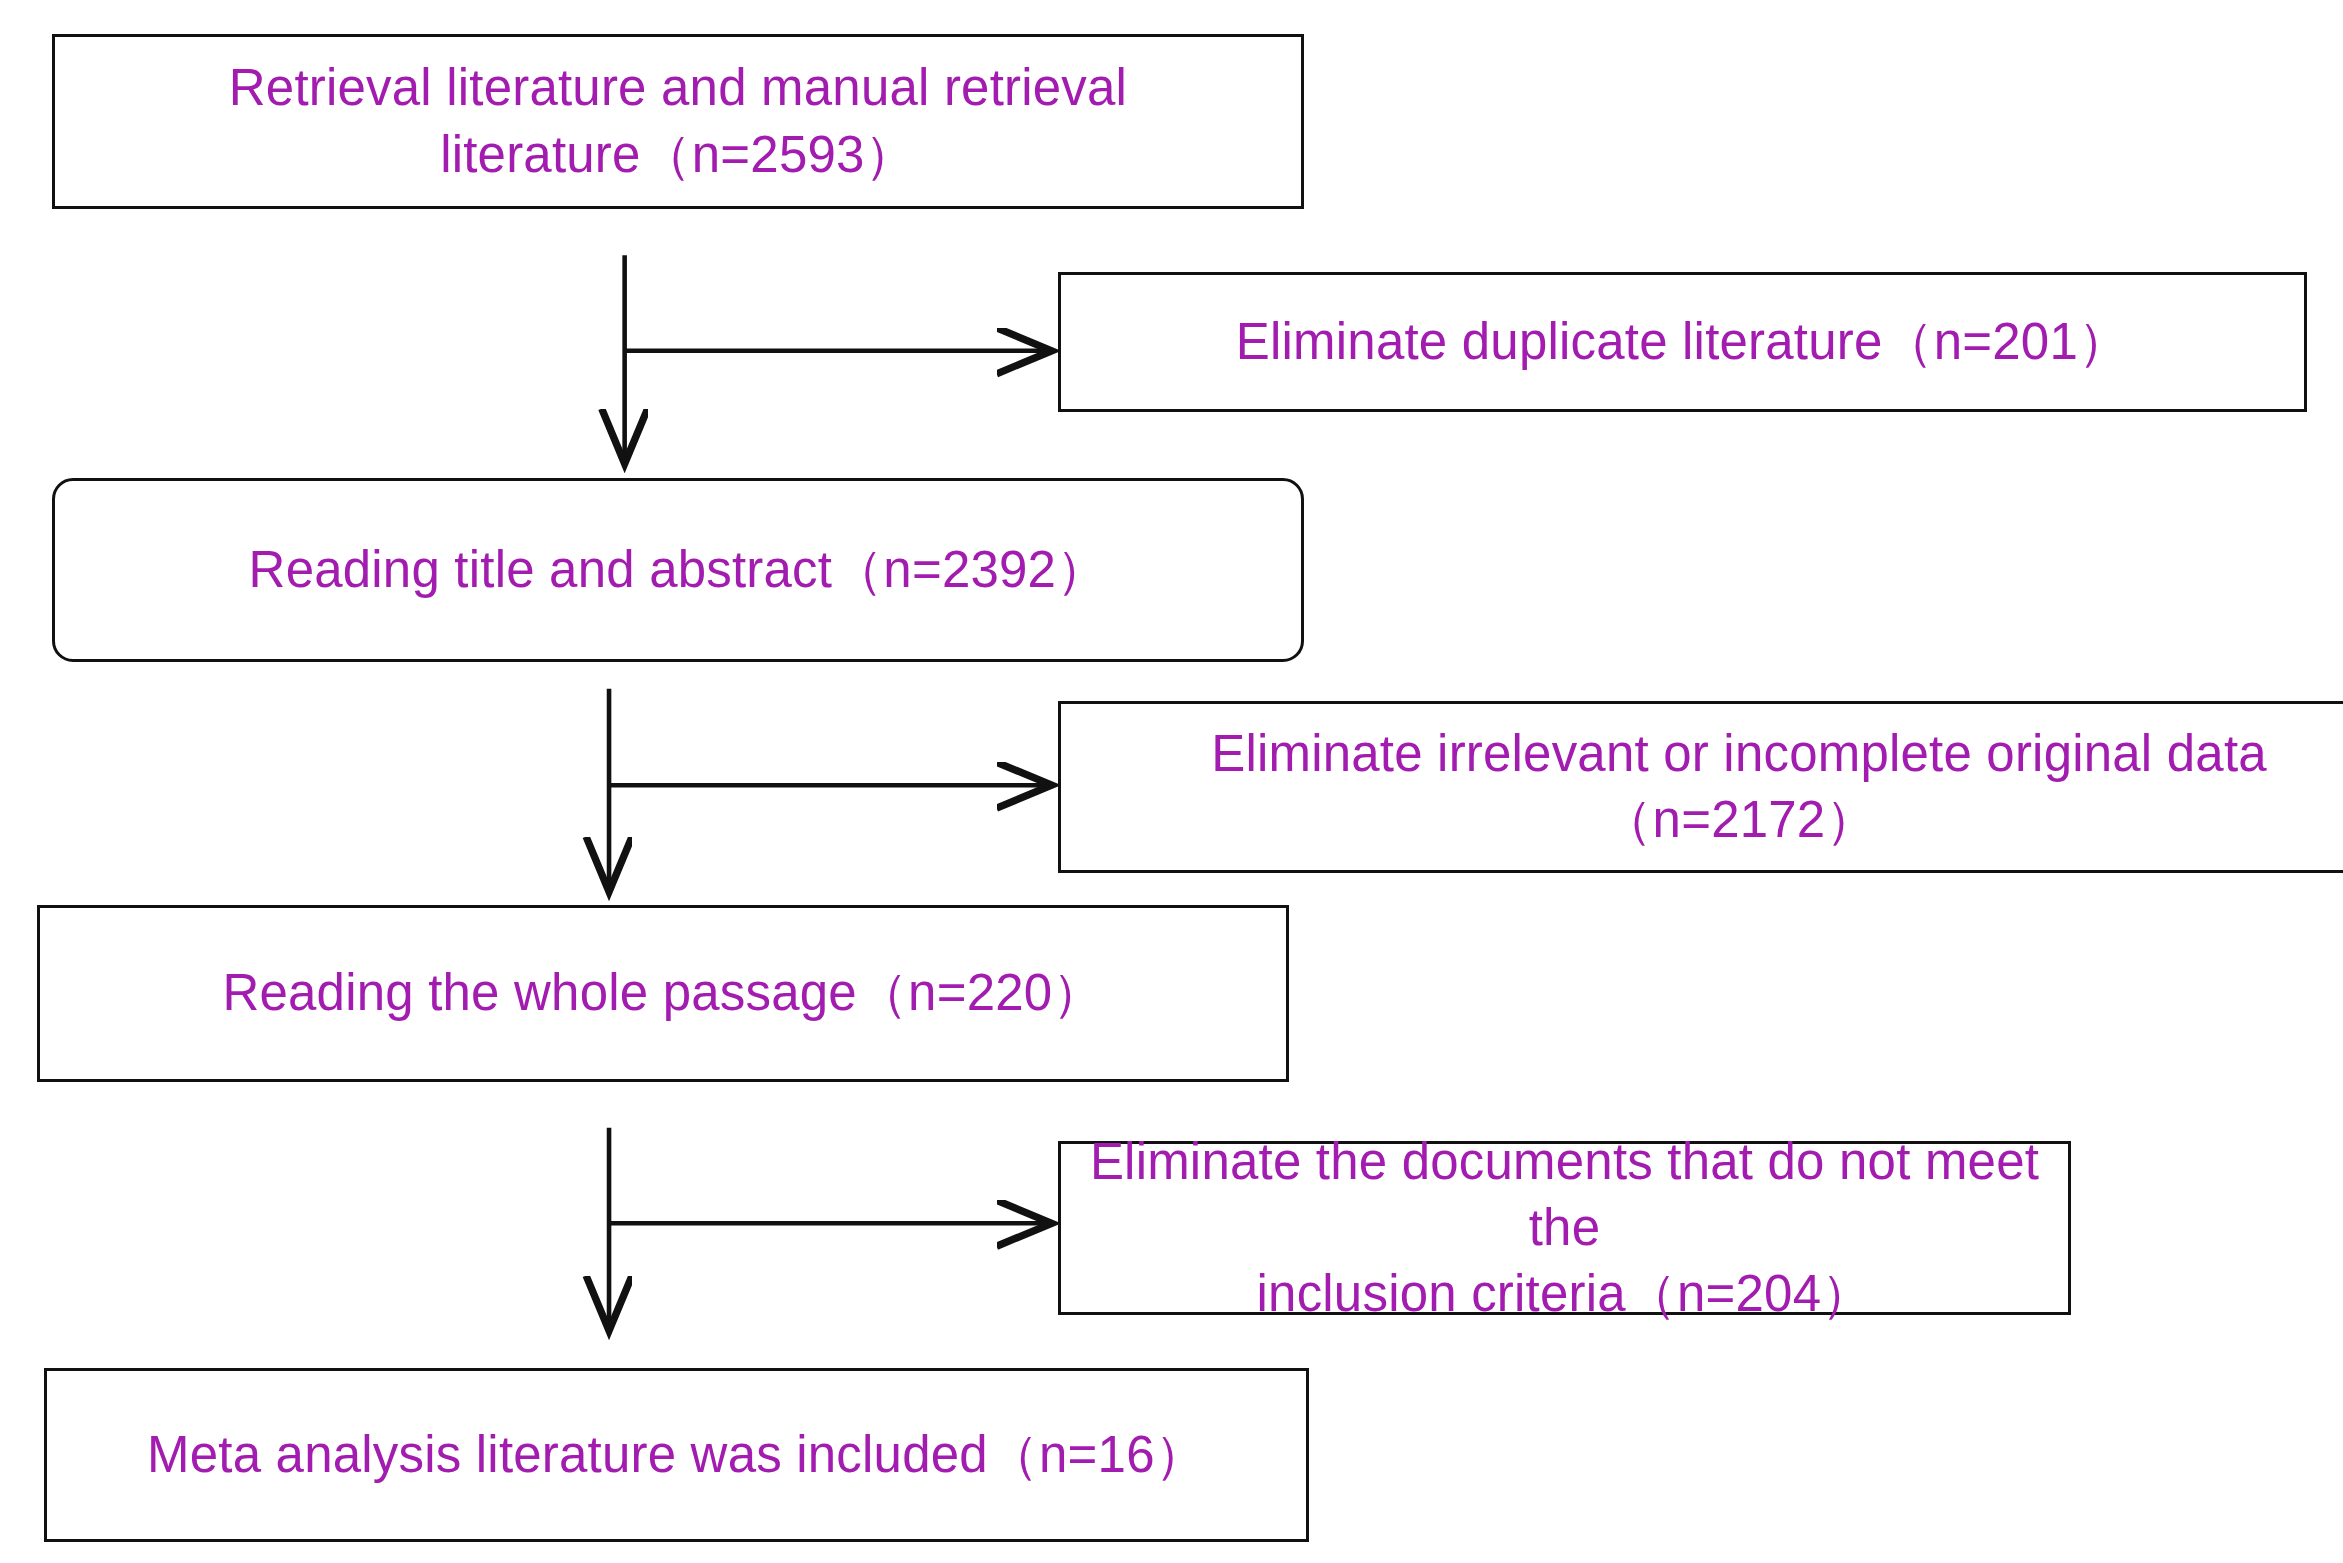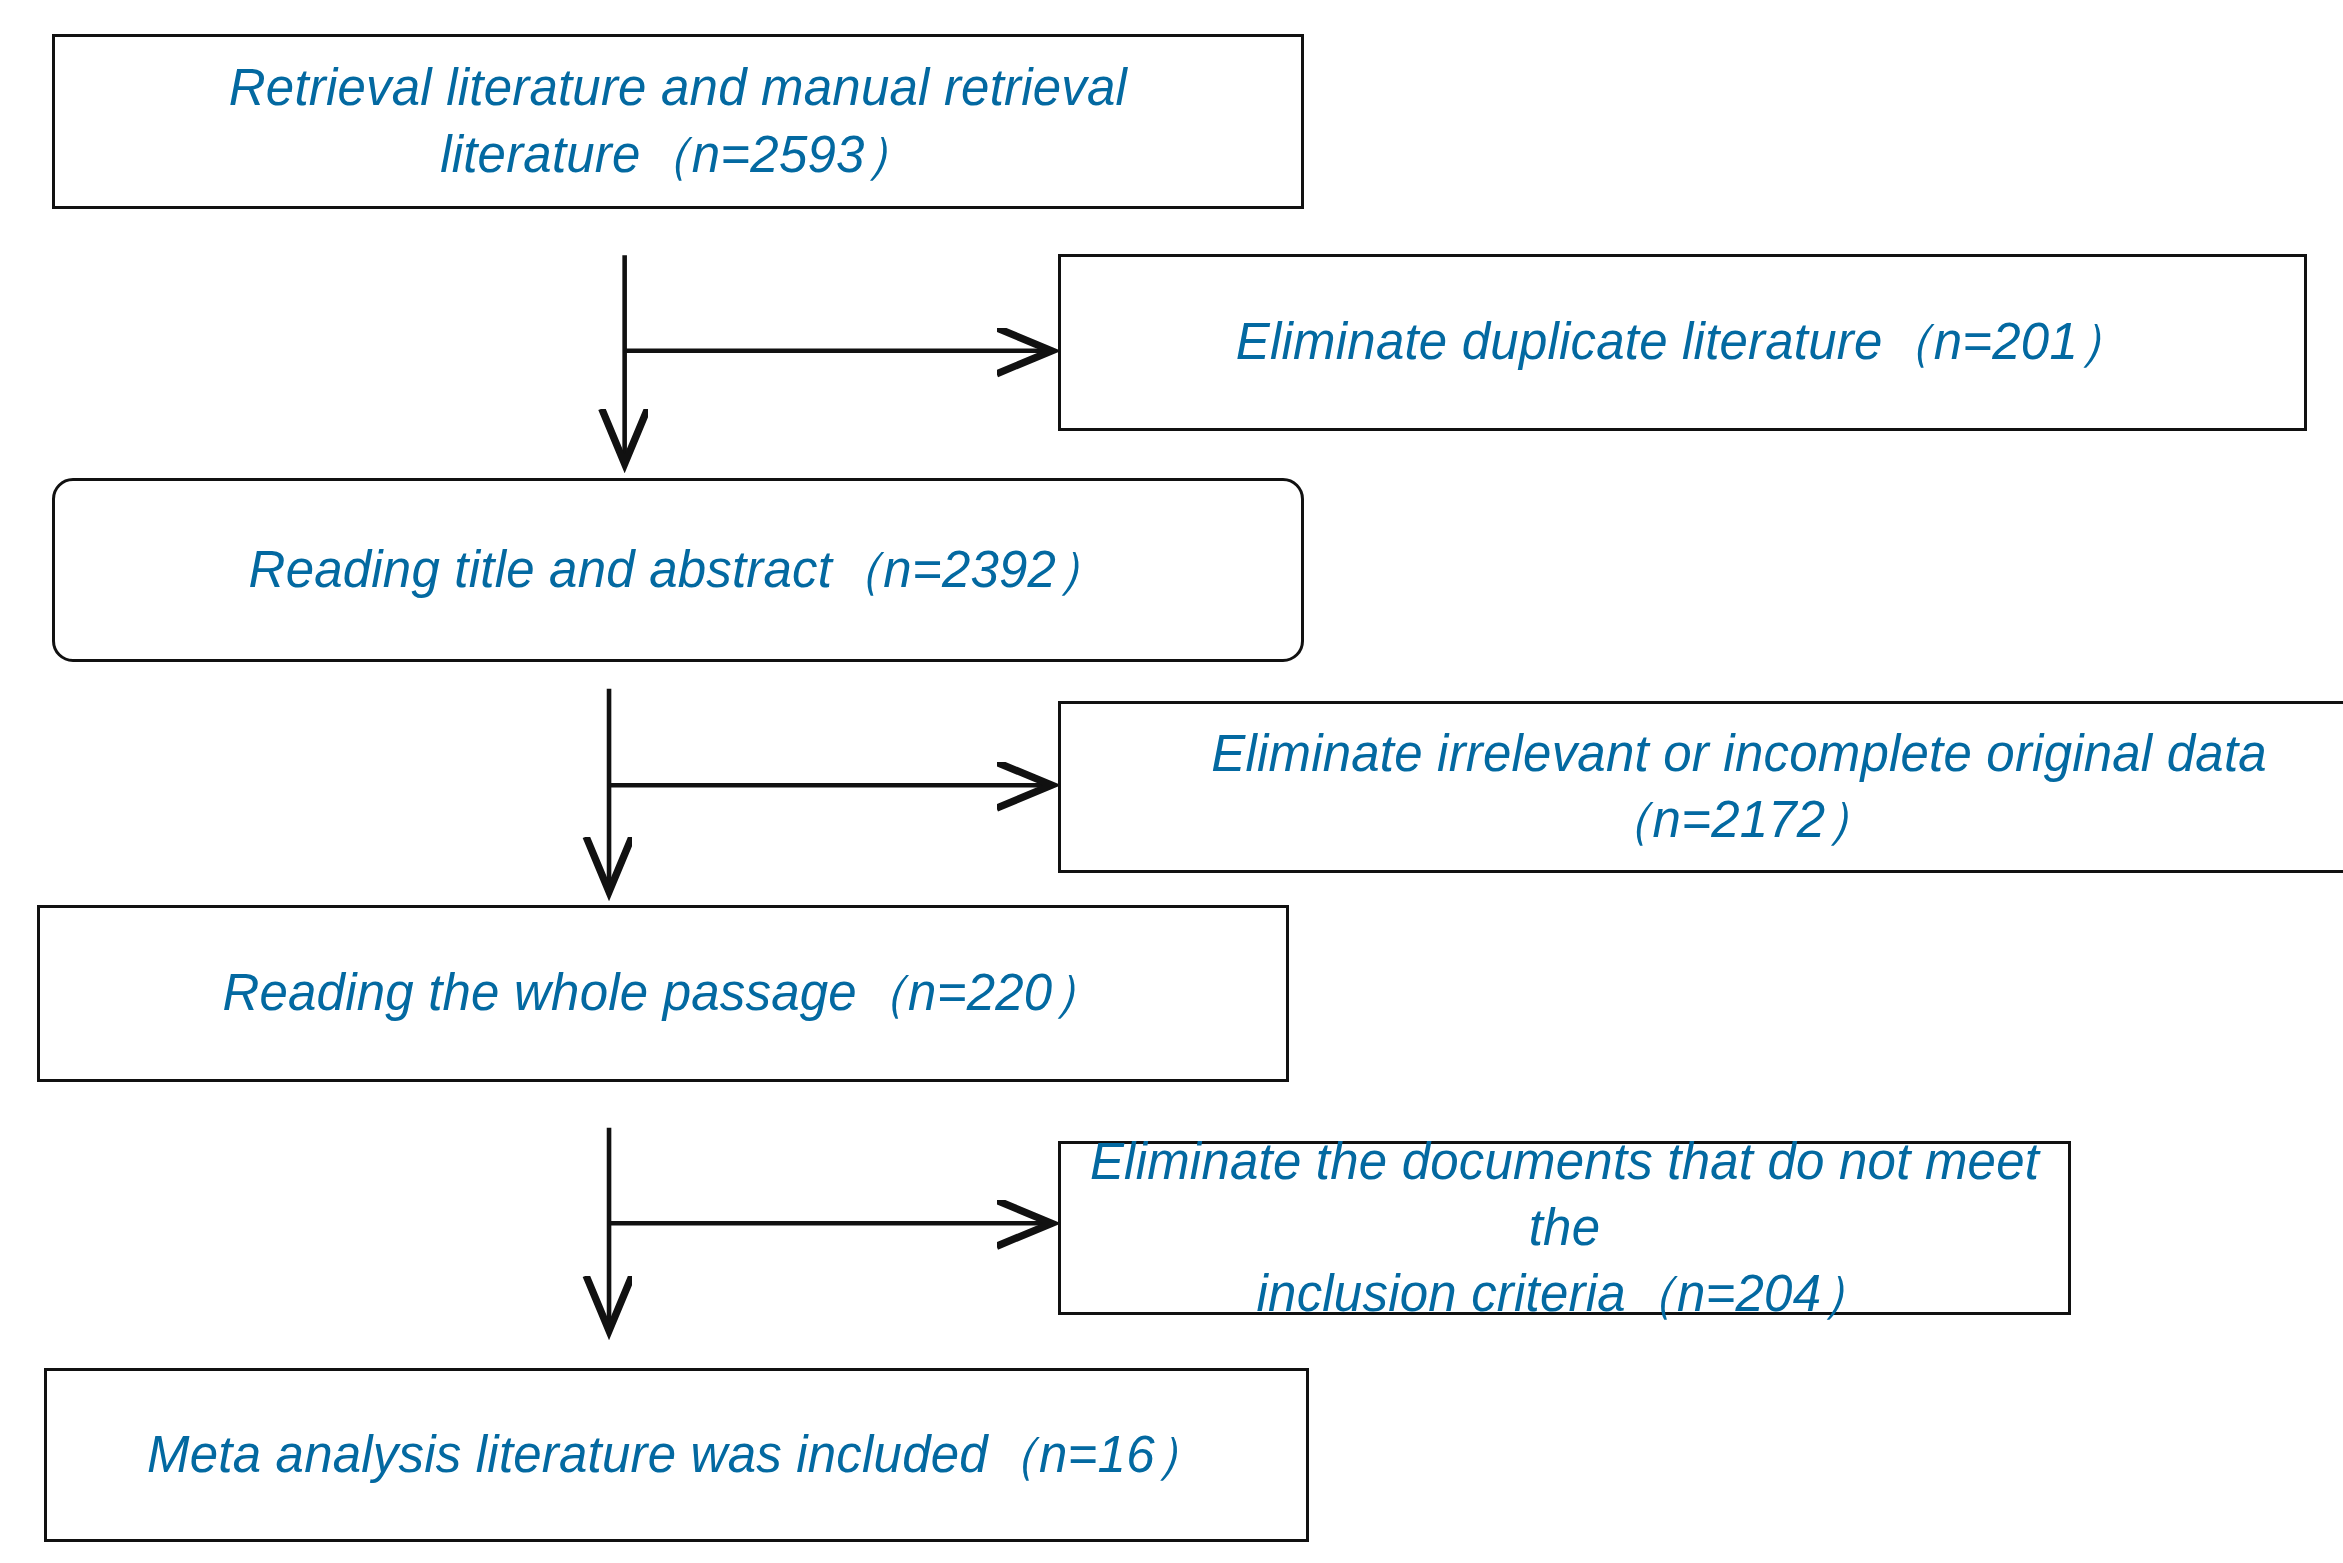--- a/index.html
+++ b/index.html
@@ -18,27 +18,26 @@
   }
   .node {
     position: absolute;
     box-sizing: border-box;
     border: 3.7px solid #111111;
     background: #ffffff;
     display: flex;
     align-items: center;
     justify-content: center;
     text-align: center;
-    color: #0369a1;
+    color: #a21caf;
     font-size: 51px;
     line-height: 1.30;
     letter-spacing: 0.2px;
     padding: 12px 24px;
     white-space: pre-line;
-    font-style: italic;
   }
   .node.left-node {
     justify-content: flex-start;
   }
   .node.left-node .node-text {
     width: 100%;
     text-align: center;
   }
   .node-text {
     display: block;
@@ -80,21 +79,21 @@
       <line x1="663" y1="1228" x2="663" y2="1444" stroke="#111111" stroke-width="5" marker-end="url(#arrowhead)"></line>
       <line x1="663" y1="1332" x2="1140" y2="1332" stroke="#111111" stroke-width="5" marker-end="url(#arrowhead)"></line>
     </g>
   </svg>
 
   <div class="node left-node" style="left:52px; top:34px; width:1252px; height:175px;">
     <span class="node-text">Retrieval literature and manual retrieval
 literature（n=2593）</span>
   </div>
 
-  <div class="node" style="left:1058px; top:254px; width:1249px; height:177px;">
+  <div class="node" style="left:1058px; top:272px; width:1249px; height:140px;">
     <span class="node-text">Eliminate duplicate literature（n=201）</span>
   </div>
 
   <div class="node left-node" style="left:52px; top:478px; width:1252px; height:184px;border-radius:21px;">
     <span class="node-text">Reading title and abstract（n=2392）</span>
   </div>
 
   <div class="node" style="left:1058px; top:701px; width:1362px; height:172px;">
     <span class="node-text">Eliminate irrelevant or incomplete original data
 （n=2172）</span>

